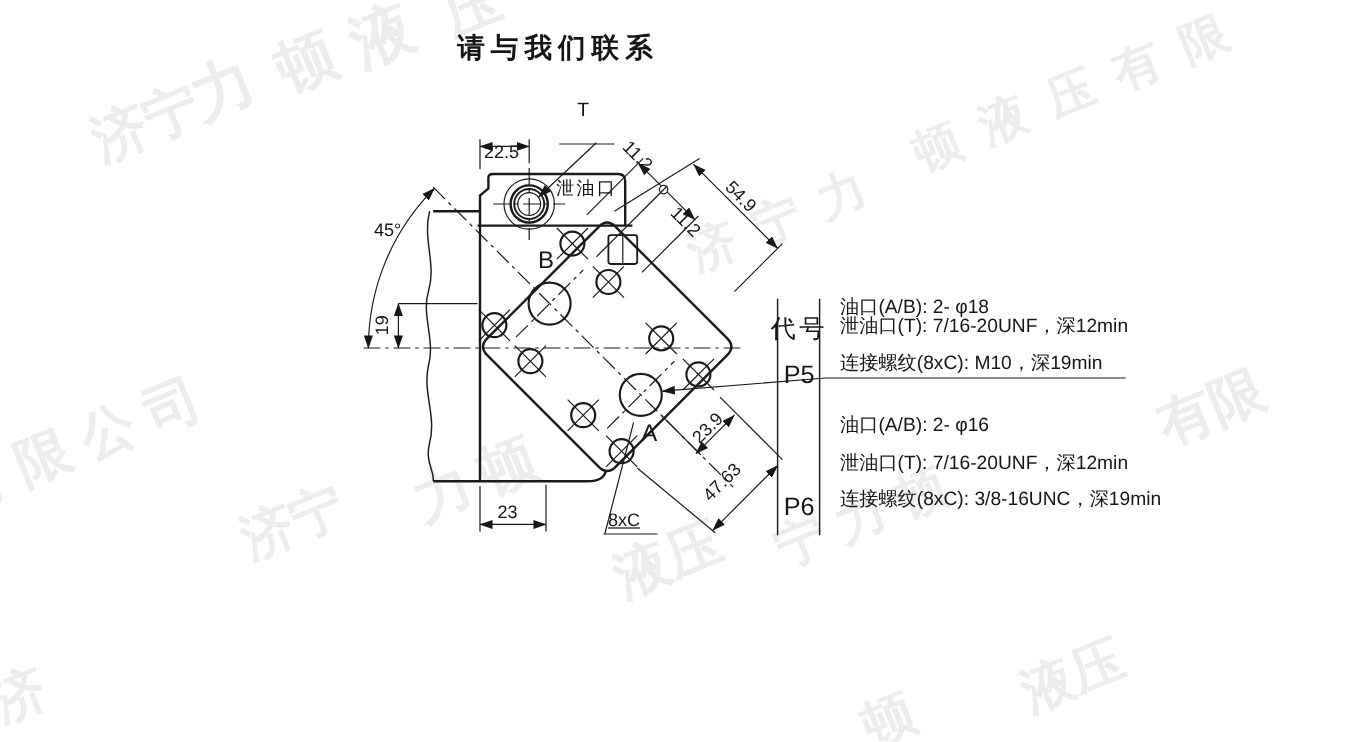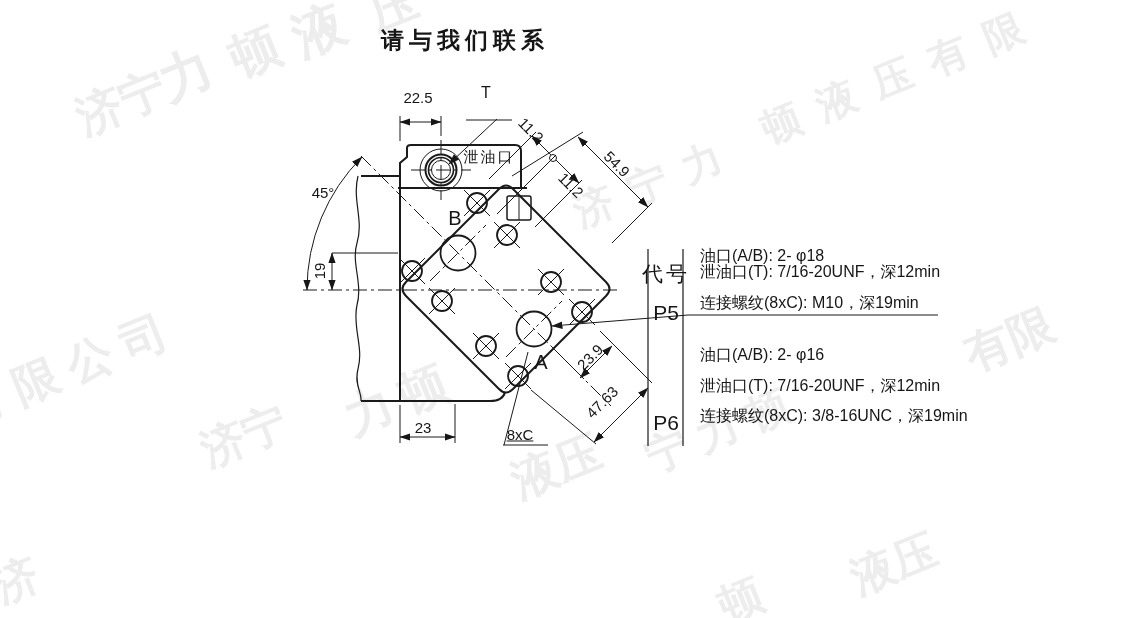--- a/index.html
+++ b/index.html
@@ -155,21 +155,21 @@
   </svg>
 
   <div class="txt title c" style="left:465px;top:40px;">请与我们联系</div>
 
   <div class="txt dim c" style="left:486px;top:93px;font-size:16px;">T</div>
   <div class="txt dim c" style="left:489px;top:109px;letter-spacing:2px;margin-top:48px;">泄油口</div>
   <div class="txt port c" style="left:455px;top:218px;">B</div>
   <div class="txt port c" style="left:541px;top:362px;">A</div>
   <div class="txt dim c" style="left:520px;top:434px;text-decoration:underline;">8xC</div>
 
-  <div class="txt dim c" style="left:418px;top:97px;text-align:center;">22.5</div>
+  <div class="txt dim c" style="left:418px;top:127px;text-align:center;">22.5</div>
   <div class="txt dim c" style="left:323px;top:192px;">45°</div>
   <div class="txt dim r90" style="left:319px;top:271px;">19</div>
   <div class="txt dim c" style="left:423px;top:427px;">23</div>
   <div class="txt dim r45" style="left:531px;top:130px;">11.2</div>
   <div class="txt dim r45" style="left:571px;top:185px;">11.2</div>
   <div class="txt dim r45" style="left:617px;top:164px;">54.9</div>
   <div class="txt dim rm45" style="left:590px;top:357px;">23.9</div>
   <div class="txt dim rm45" style="left:602px;top:402px;">47.63</div>
 
   <div class="txt code c" style="left:666px;top:232px;letter-spacing:3px;">代号</div>

